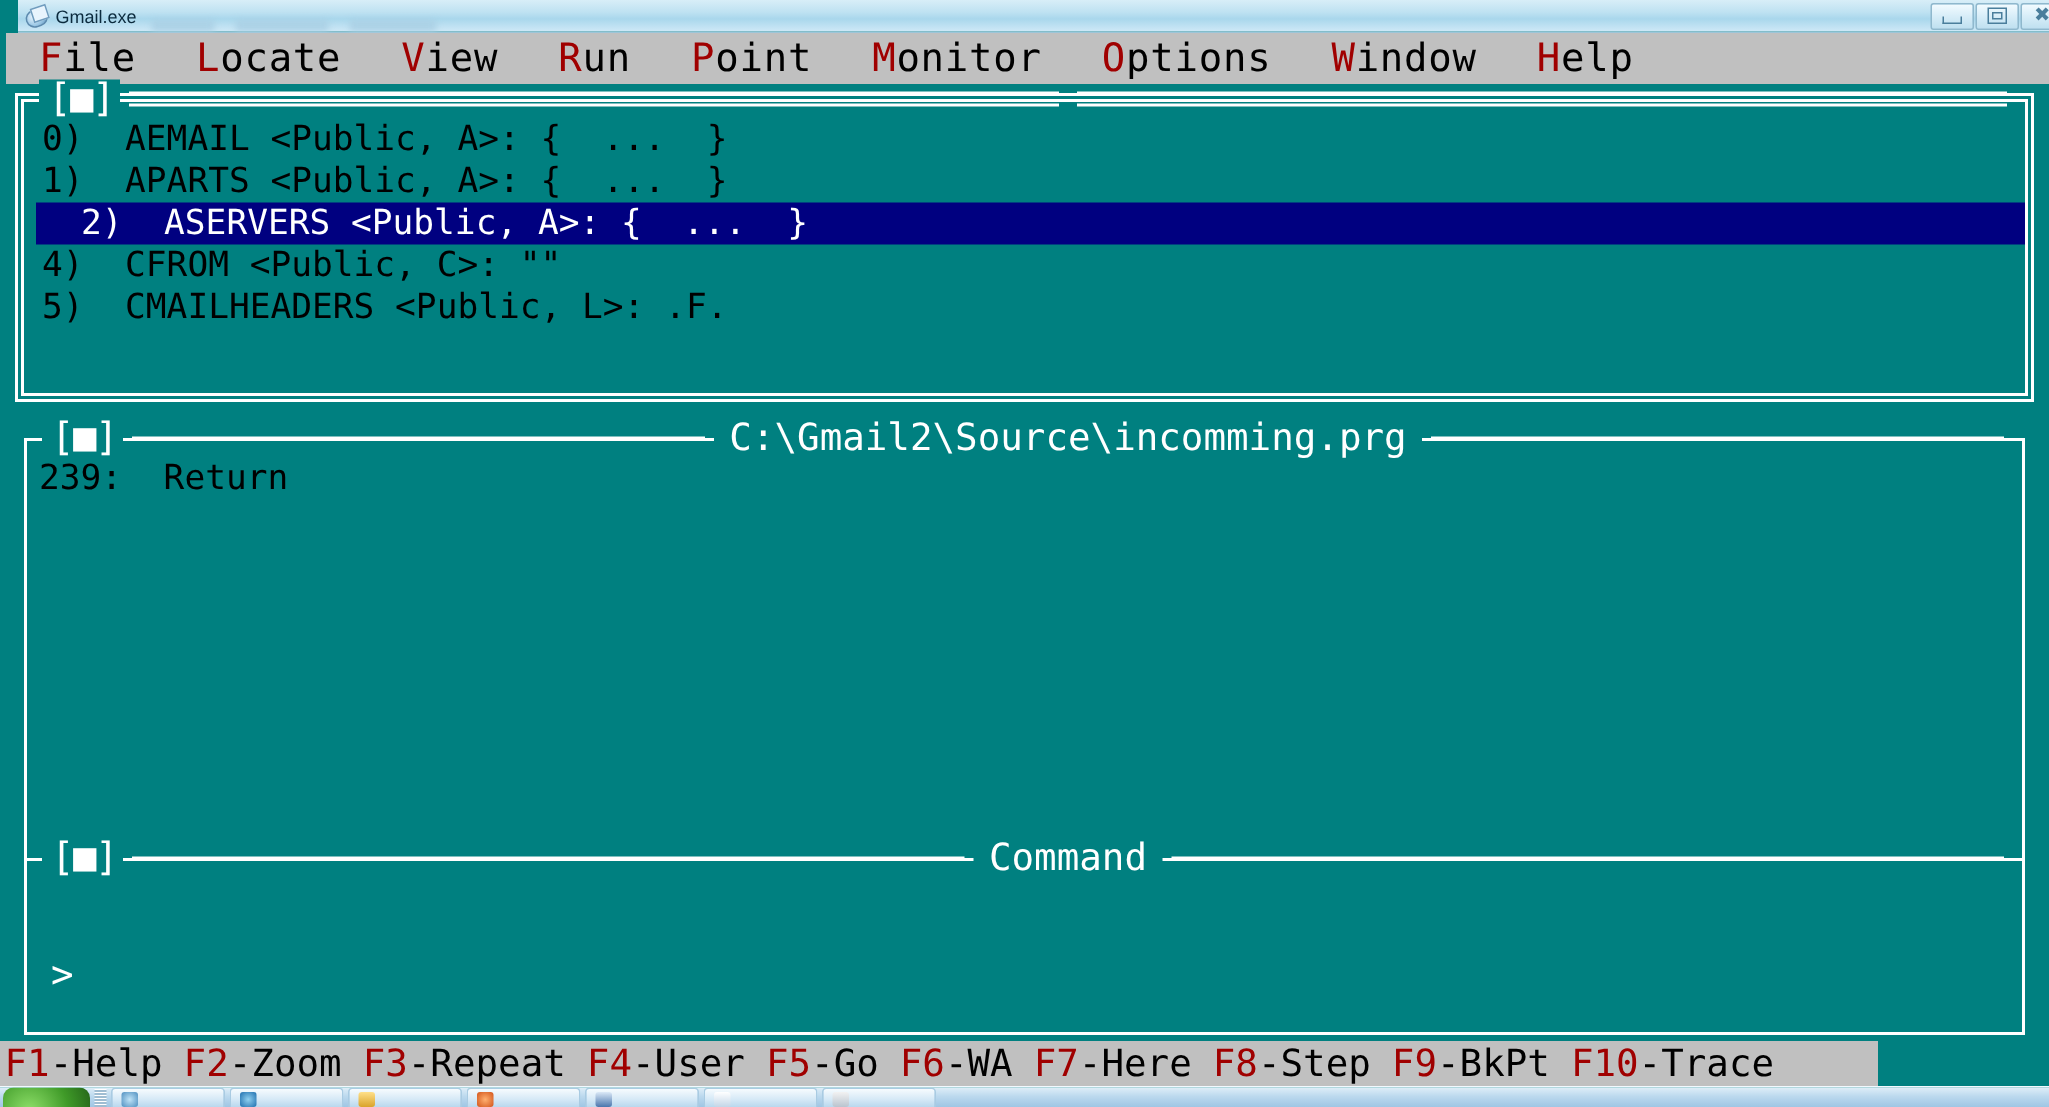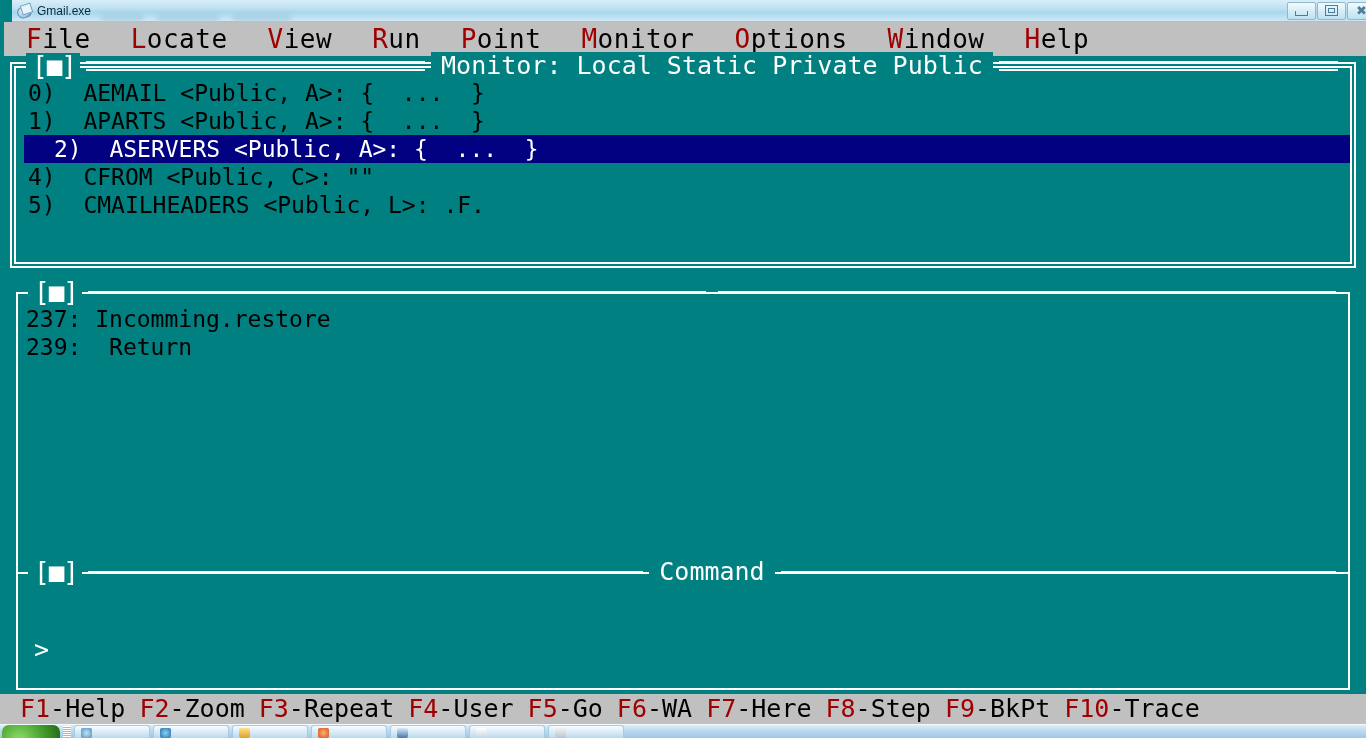--- a/index.html
+++ b/index.html
@@ -206,26 +206,26 @@
     line-height: 28px;
     color: #ffffff;
     padding-left: 8px;
     white-space: pre;
   }
 
   
   .fkeybar {
     position: absolute;
     left: 0; top: 694px;
-    width: 1366px; height: 30px;
+    width: 1252px; height: 30px;
     background: #c0c0c0;
     display: flex;
     align-items: center;
     box-sizing: border-box;
-    padding-left: 20px;
+    padding-left: 3px;
     overflow: hidden;
   }
   .fkey {
     font-size: 25px;
     line-height: 28px;
     color: #000000;
     white-space: nowrap;
     margin-right: 14px;
   }
   .fkey .hot { color: #a00000; }
@@ -317,40 +317,39 @@
   <div class="menuitem"><span class="hot">W</span><span>indow</span></div>
   <div class="menuitem"><span class="hot">H</span><span>elp</span></div>
 </div>
 
 <div class="desktop">
 
   <div class="dwin double" style="left:14px; top:10px; width:1338px; height:198px;">
     <div class="dwin-caption">
       <span class="dwin-closebox">[■]</span>
       <span class="caption-rule dbl"></span>
-      <span class="dwin-title">Monitor: Local Static Private Public</span>
       <span class="caption-rule dbl tail"></span>
     </div>
     <div class="dwin-body">
       <div class="row">0)  AEMAIL &lt;Public, A&gt;: {  ...  }</div>
       <div class="row">1)  APARTS &lt;Public, A&gt;: {  ...  }</div>
       <div class="row sel">2)  ASERVERS &lt;Public, A&gt;: {  ...  }</div>
       <div class="row">4)  CFROM &lt;Public, C&gt;: ""</div>
       <div class="row">5)  CMAILHEADERS &lt;Public, L&gt;: .F.</div>
     </div>
   </div>
 
   <div class="dwin single" style="left:16px; top:236px; width:1334px; height:296px;">
     <div class="dwin-caption">
       <span class="dwin-closebox">[■]</span>
       <span class="caption-rule"></span>
+      <span class="dwin-title">C:\Gmail2\Source\incomming.prg</span>
       <span class="caption-rule tail"></span>
     </div>
     <div class="dwin-body" style="padding-left:4px;">
-      <div class="row">237: Incomming.restore</div>
       <div class="row">239:  Return</div>
     </div>
   </div>
 
   <div class="dwin single" style="left:16px; top:516px; width:1334px; height:118px;">
     <div class="dwin-caption">
       <span class="dwin-closebox">[■]</span>
       <span class="caption-rule"></span>
       <span class="dwin-title">Command</span>
       <span class="caption-rule tail"></span>

